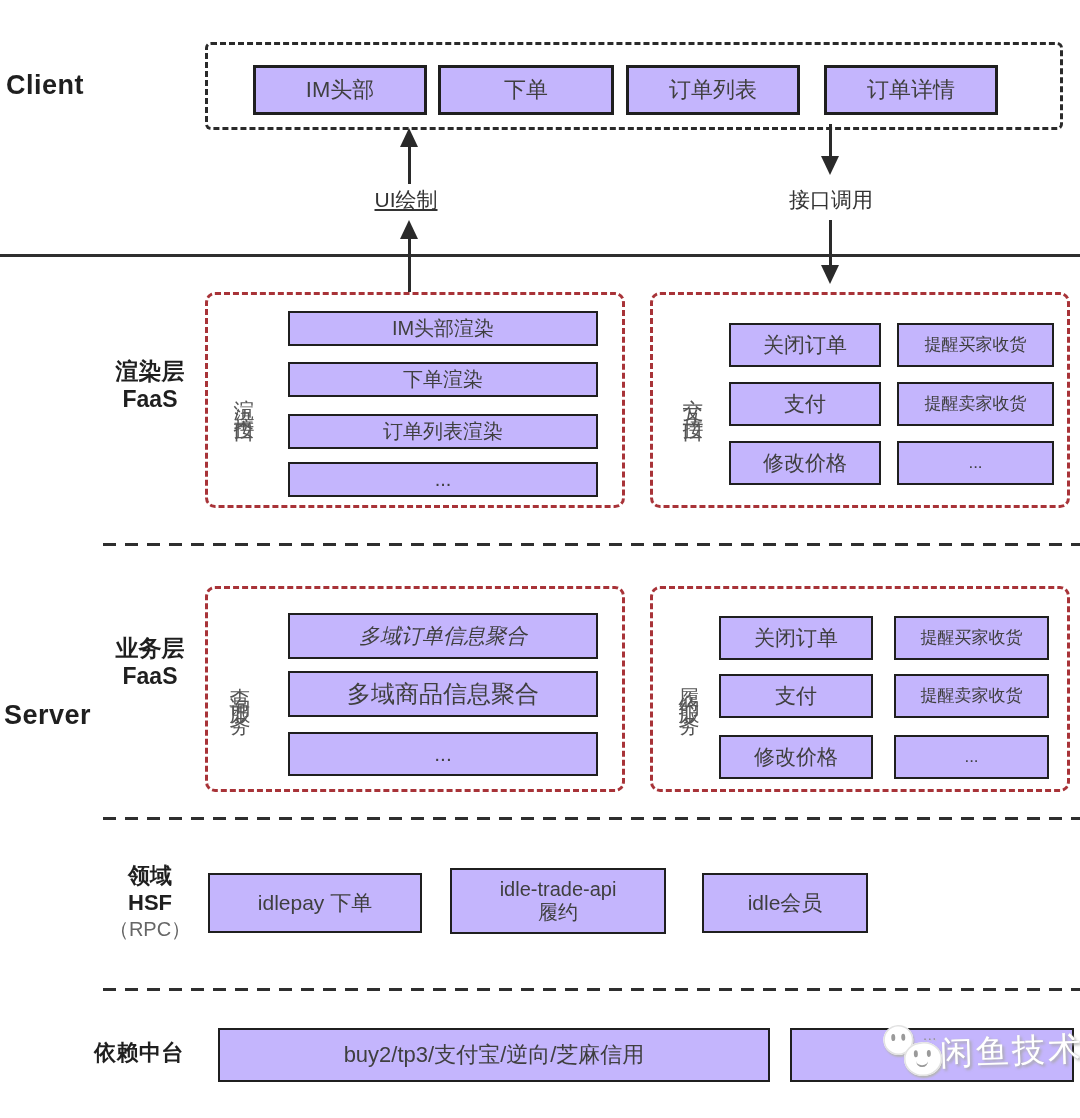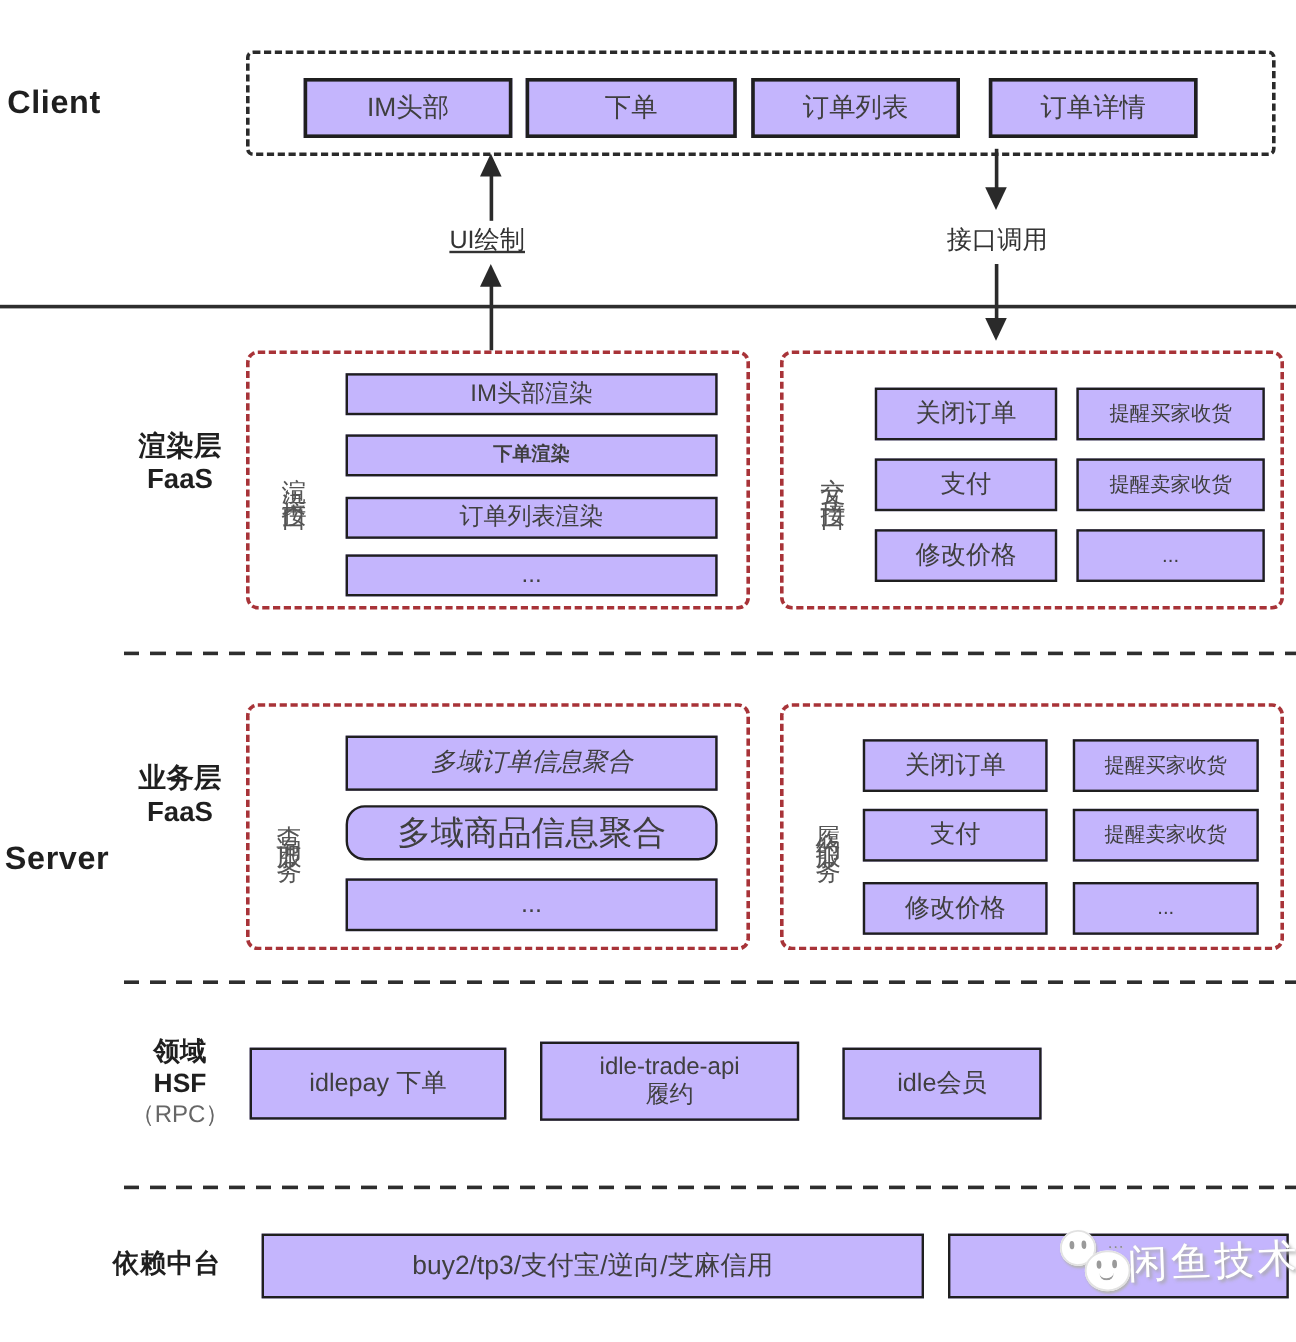--- a/index.html
+++ b/index.html
@@ -65,21 +65,21 @@
   <div class="solid-divider" style="top:254px;"></div>
 
   <div class="layerlabel" style="left:90px;top:357px;">
     <div>渲染层</div>
     <div>FaaS</div>
   </div>
 
   <div class="redwrap" style="left:205px;top:292px;width:414px;height:210px;">
     <div class="vlabel" style="left:22px;">渲染接口</div>
     <div class="wbox" style="left:80px;top:16px;width:306px;height:31px;font-size:20px;">IM头部渲染</div>
-    <div class="wbox" style="left:80px;top:67px;width:306px;height:31px;font-size:16px;font-weight:bold;">下单渲染</div>
+    <div class="wbox" style="left:80px;top:67px;width:306px;height:31px;font-size:20px;">下单渲染</div>
     <div class="wbox" style="left:80px;top:119px;width:306px;height:31px;font-size:20px;">订单列表渲染</div>
     <div class="wbox" style="left:80px;top:167px;width:306px;height:31px;font-size:20px;">...</div>
   </div>
 
   <div class="redwrap" style="left:650px;top:292px;width:414px;height:210px;">
     <div class="vlabel" style="left:26px;">交互接口</div>
     <div class="wbox" style="left:76px;top:28px;width:148px;height:40px;font-size:21px;">关闭订单</div>
     <div class="wbox" style="left:76px;top:87px;width:148px;height:40px;font-size:21px;">支付</div>
     <div class="wbox" style="left:76px;top:146px;width:148px;height:40px;font-size:21px;">修改价格</div>
     <div class="wbox" style="left:244px;top:28px;width:153px;height:40px;font-size:17px;">提醒买家收货</div>
@@ -92,21 +92,21 @@
   <div class="biglabel" style="left:4px;top:700px;">Server</div>
 
   <div class="layerlabel" style="left:90px;top:634px;">
     <div>业务层</div>
     <div>FaaS</div>
   </div>
 
   <div class="redwrap" style="left:205px;top:586px;width:414px;height:200px;">
     <div class="vlabel" style="left:18px;">查询服务</div>
     <div class="wbox" style="left:80px;top:24px;width:306px;height:42px;font-size:21px;font-style:italic;">多域订单信息聚合</div>
-    <div class="wbox" style="left:80px;top:82px;width:306px;height:42px;font-size:28px;border-radius:16px;">多域商品信息聚合</div>
+    <div class="wbox" style="left:80px;top:82px;width:306px;height:42px;font-size:24px;">多域商品信息聚合</div>
     <div class="wbox" style="left:80px;top:143px;width:306px;height:40px;font-size:21px;">...</div>
   </div>
 
   <div class="redwrap" style="left:650px;top:586px;width:414px;height:200px;">
     <div class="vlabel" style="left:22px;">履约服务</div>
     <div class="wbox" style="left:66px;top:27px;width:150px;height:40px;font-size:21px;">关闭订单</div>
     <div class="wbox" style="left:66px;top:85px;width:150px;height:40px;font-size:21px;">支付</div>
     <div class="wbox" style="left:66px;top:146px;width:150px;height:40px;font-size:21px;">修改价格</div>
     <div class="wbox" style="left:241px;top:27px;width:151px;height:40px;font-size:17px;">提醒买家收货</div>
     <div class="wbox" style="left:241px;top:85px;width:151px;height:40px;font-size:17px;">提醒卖家收货</div>

